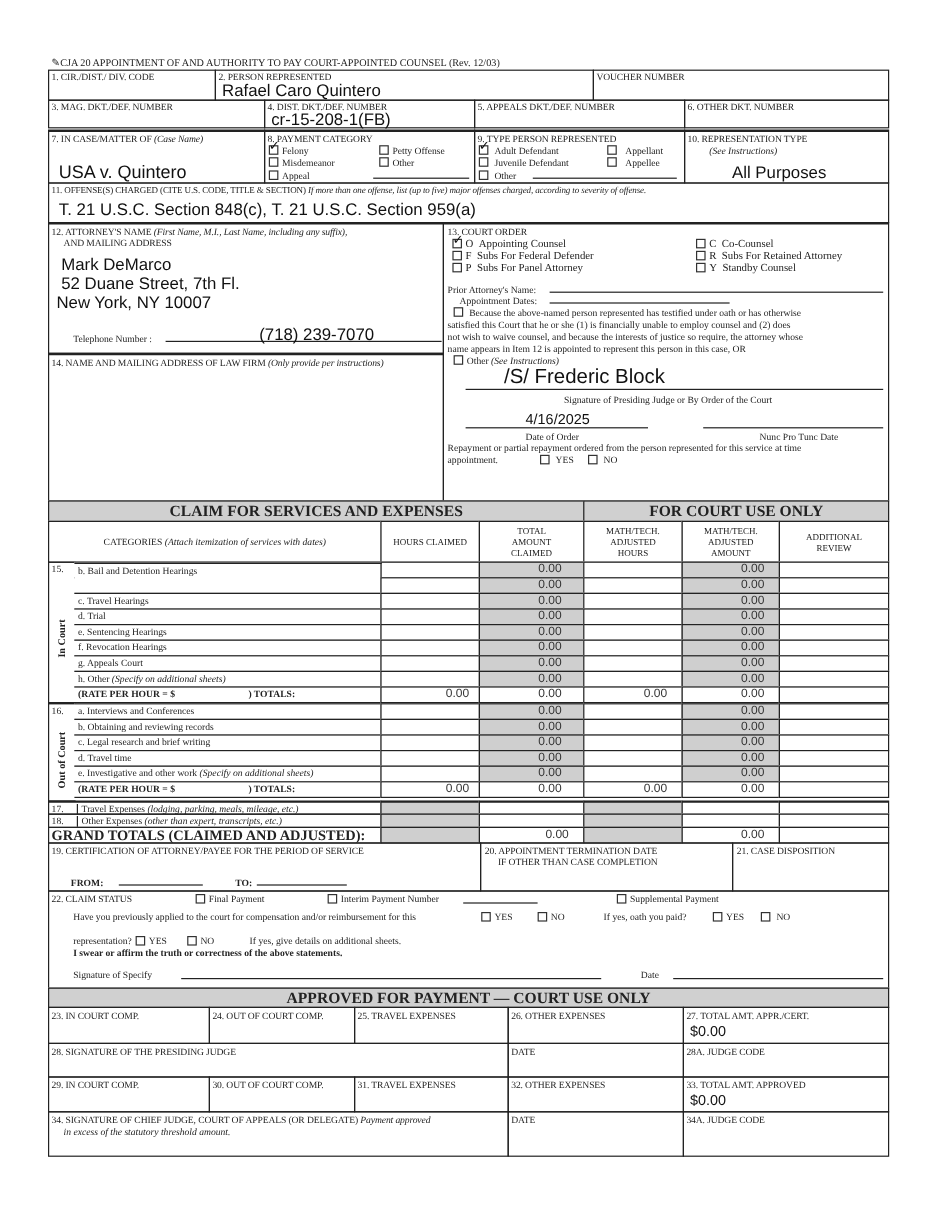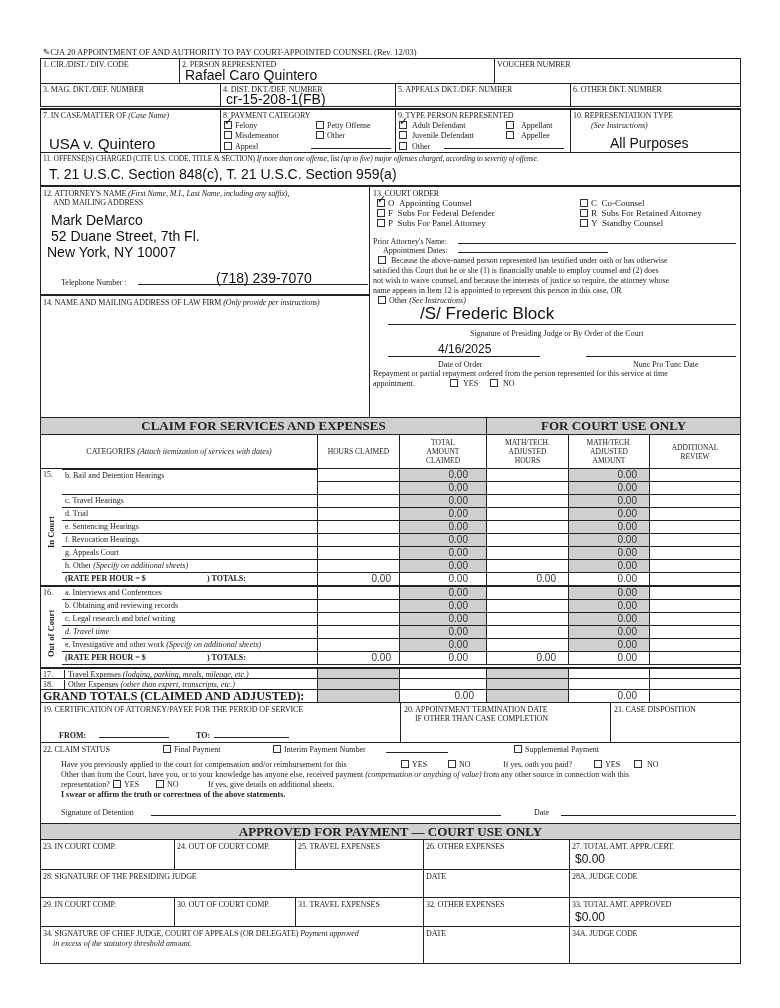--- a/index.html
+++ b/index.html
@@ -226,21 +226,21 @@
     <div class="cell gray" style="left:399px;top:599px;width:88px;height:14px;padding-right:18px;">0.00</div>
     <div class="cell" style="left:486px;top:599px;width:83px;height:14px;"></div>
     <div class="cell gray" style="left:568px;top:599px;width:82px;height:14px;padding-right:12px;">0.00</div>
     <div class="cell" style="left:649px;top:599px;width:92px;height:14px;"></div>
     <div class="rowlbl" style="left:62px;top:612px;width:256px;height:14px;"><span>c.  Legal research and brief writing</span> <i></i></div>
     <div class="cell" style="left:317px;top:612px;width:83px;height:14px;"></div>
     <div class="cell gray" style="left:399px;top:612px;width:88px;height:14px;padding-right:18px;">0.00</div>
     <div class="cell" style="left:486px;top:612px;width:83px;height:14px;"></div>
     <div class="cell gray" style="left:568px;top:612px;width:82px;height:14px;padding-right:12px;">0.00</div>
     <div class="cell" style="left:649px;top:612px;width:92px;height:14px;"></div>
-    <div class="rowlbl" style="left:62px;top:625px;width:256px;height:14px;font-style:italic;"><span>d.  Travel time</span> <i></i></div>
+    <div class="rowlbl" style="left:62px;top:625px;width:256px;height:14px;"><span>d.  Travel time</span> <i></i></div>
     <div class="cell" style="left:317px;top:625px;width:83px;height:14px;"></div>
     <div class="cell gray" style="left:399px;top:625px;width:88px;height:14px;padding-right:18px;">0.00</div>
     <div class="cell" style="left:486px;top:625px;width:83px;height:14px;"></div>
     <div class="cell gray" style="left:568px;top:625px;width:82px;height:14px;padding-right:12px;">0.00</div>
     <div class="cell" style="left:649px;top:625px;width:92px;height:14px;"></div>
     <div class="rowlbl" style="left:62px;top:638px;width:256px;height:14px;"><span>e.  Investigative and other work</span> <i>(Specify on additional sheets)</i></div>
     <div class="cell" style="left:317px;top:638px;width:83px;height:14px;"></div>
     <div class="cell gray" style="left:399px;top:638px;width:88px;height:14px;padding-right:18px;">0.00</div>
     <div class="cell" style="left:486px;top:638px;width:83px;height:14px;"></div>
     <div class="cell gray" style="left:568px;top:638px;width:82px;height:14px;padding-right:12px;">0.00</div>
@@ -303,27 +303,26 @@
   <div class="uline" style="left:345px;top:9px;width:62px;"></div>
   <div class="small abs" style="left:473px;top:2px;"><span class="cb"></span><span>Supplemental Payment</span></div>
 
   <div class="small abs" style="left:20px;top:17px;">Have you previously applied to the court for compensation and/or reimbursement for this</div>
   <div class="small abs" style="left:360px;top:17px;"><span class="cb"></span><span>YES</span></div>
   <div class="small abs" style="left:407px;top:17px;"><span class="cb"></span><span>NO</span></div>
   <div class="small abs" style="left:462px;top:17px;">If yes, oath you paid?</div>
   <div class="small abs" style="left:553px;top:17px;"><span class="cb"></span><span>YES</span></div>
   <div class="small abs" style="left:593px;top:17px;"><span class="cb"></span>&nbsp;<span>NO</span></div>
 
-  <div class="small abs" style="left:20px;top:27px;"><span>Other than from the Court, have you, or to your knowledge has anyone else, received payment</span> <i>(compensation or anything of value)</i> <span>from any other source in connection with this</span></div>
   <div class="small abs" style="left:20px;top:37px;">representation?</div>
   <div class="small abs" style="left:72px;top:37px;"><span class="cb"></span><span>YES</span></div>
   <div class="small abs" style="left:115px;top:37px;"><span class="cb"></span><span>NO</span></div>
   <div class="small abs" style="left:167px;top:37px;">If yes, give details on additional sheets.</div>
   <div class="small abs" style="left:20px;top:47px;font-weight:bold;">I swear or affirm the truth or correctness of the above statements.</div>
-  <div class="small abs" style="left:20px;top:65px;">Signature of Detention</div>
+  <div class="small abs" style="left:20px;top:65px;">Signature of Specify</div>
   <div class="uline" style="left:110px;top:72px;width:350px;"></div>
   <div class="small abs" style="left:493px;top:65px;">Date</div>
   <div class="uline" style="left:520px;top:72px;width:175px;"></div>
 </div>
 
 <div class="hdr-gray" style="left:40px;top:823px;width:701px;height:17px;">APPROVED FOR PAYMENT — COURT USE ONLY</div>
 
 <div class="box" style="left:40px;top:839px;width:135px;height:31px;">
     <div class="lbl abs" style="left:2px;top:2px;">23. IN COURT COMP.</div>
   </div>

